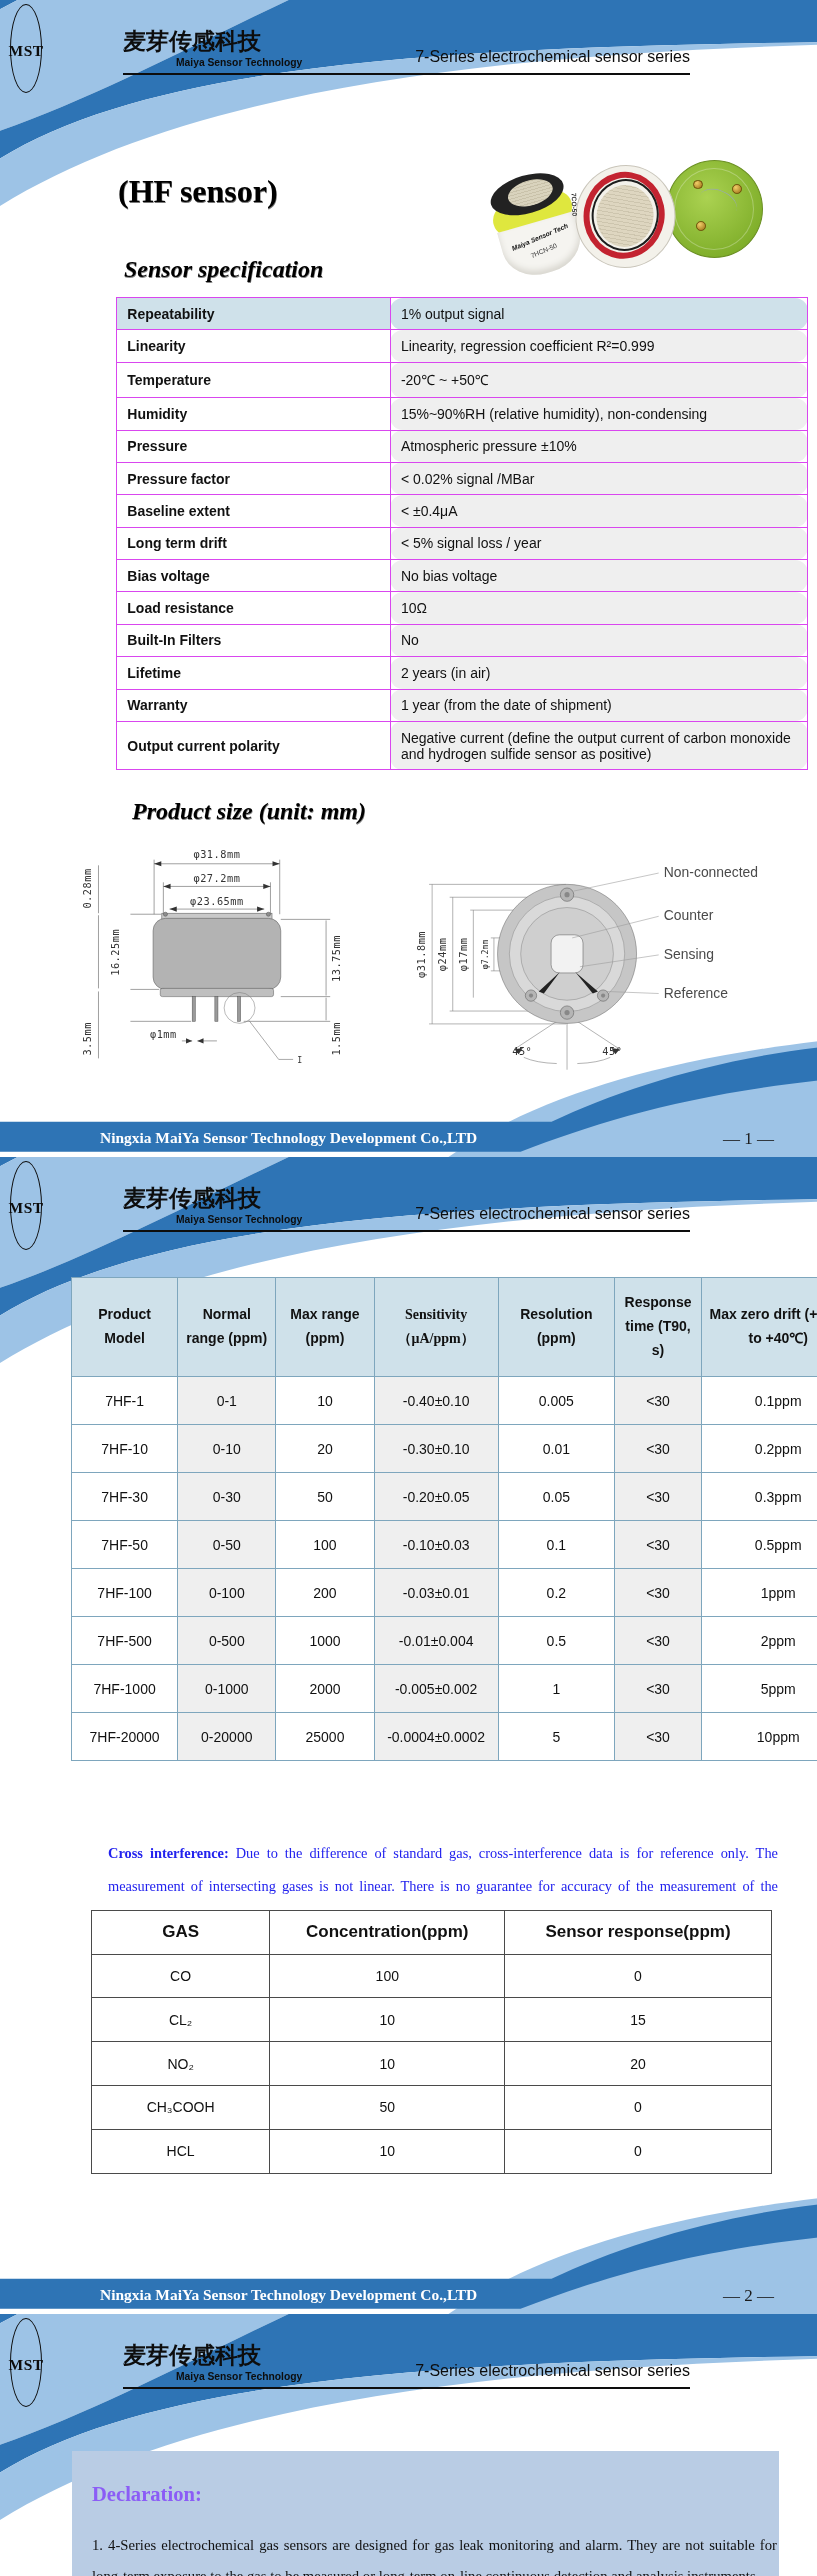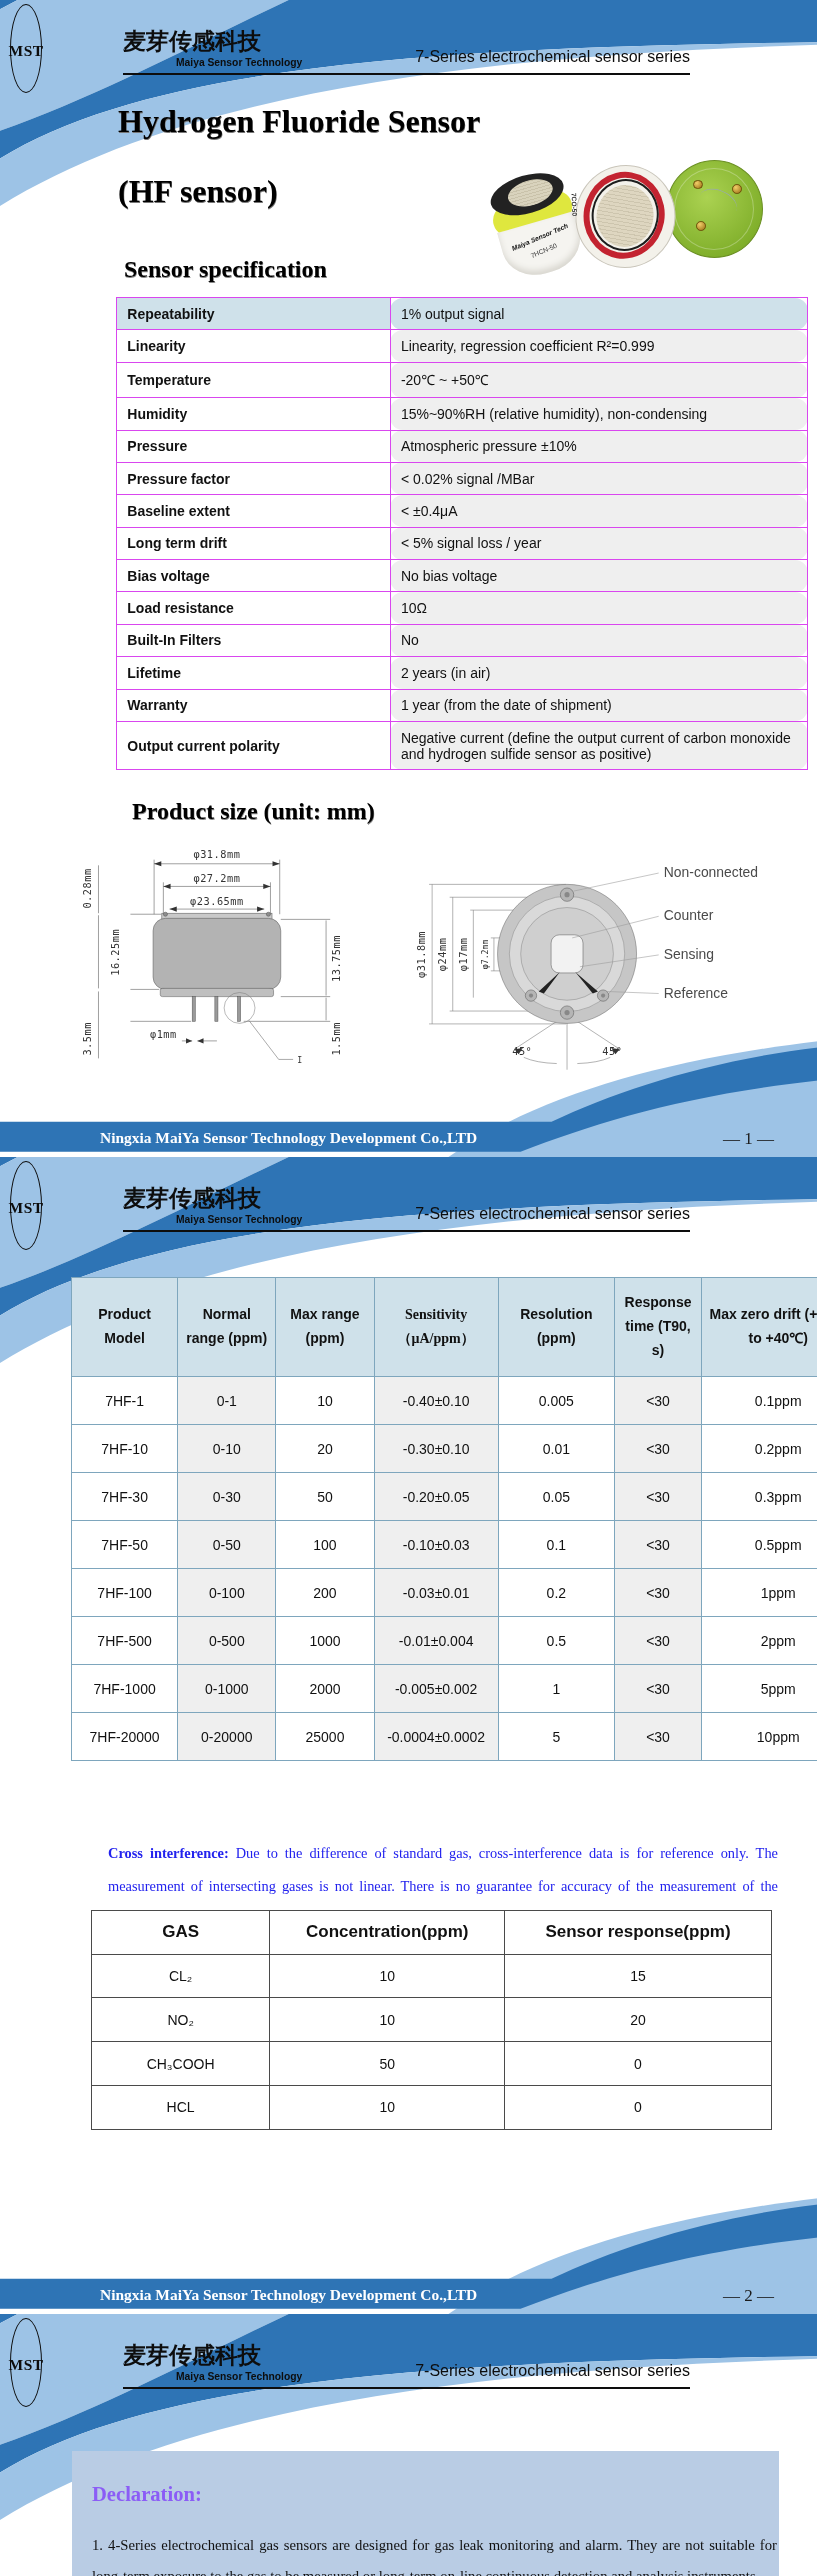--- a/index.html
+++ b/index.html
@@ -22,21 +22,21 @@
   .brand-en{position:absolute;left:128px;top:57px;font-size:10.3px;font-weight:bold;color:#0d0d0d;padding-left:48px;}
   .header-rule{position:absolute;left:123px;top:73px;width:567px;height:1.5px;background:#0d0d0d;}
   .series{position:absolute;left:361px;top:48px;width:329px;text-align:right;font-size:16px;color:#0d0d0d;}
   
   .footer-svg{position:absolute;left:0;bottom:0;width:818px;height:124px;}
   .f-company{font-family:"Liberation Serif",serif;font-weight:bold;font-size:30px;fill:#ffffff;}
   .f-page{font-family:"Liberation Serif",serif;font-size:33px;fill:#1c1c1c;}
   
   .title-1{position:absolute;left:118px;top:103px;font-family:"Liberation Serif",serif;font-weight:bold;font-size:32px;color:#000;text-shadow:0.5px 0.5px 0 #777;}
   .title-2{position:absolute;left:118px;top:173px;font-family:"Liberation Serif",serif;font-weight:bold;font-size:32px;color:#000;text-shadow:0.5px 0.5px 0 #777;}
-  .sec-heading{position:absolute;font-family:"Liberation Serif",serif;font-weight:bold;font-size:24px;color:#000;text-shadow:0.5px 0.5px 0 #888;}
+  .sec-heading{position:absolute;font-family:"Liberation Serif",serif;font-weight:bold;font-size:24px;color:#000;text-shadow:0.5px 0.5px 0 #888;font-style:italic;}
   #spec-heading{left:124px;top:256px;}
   #size-heading{left:124px;top:798px;margin-left:8px;}
   table{border-collapse:collapse;}
   .spec{position:absolute;left:116px;top:297px;width:648px;table-layout:fixed;}
   .spec td{border:1px solid #d946ef;font-size:14px;padding:7.7px 10.3px;vertical-align:middle;}
   .spec td.c0{width:252px;font-weight:bold;background:#fff;}
   .spec td.c1{width:396px;background:#efefef;border-radius:13px;}
   .spec tr:first-child td{background:#cfe1ea;}
   .drawing{position:absolute;left:62px;top:837px;width:696px;height:242px;}
   .dim{font-family:"DejaVu Sans Mono",monospace;font-size:20px;fill:#333;letter-spacing:1px;}
@@ -99,21 +99,20 @@
     <path d="M0,308 C300,122 880,92 1587,82 L1587,87 C880,108 340,190 0,400 Z" fill="#9dc3e6"></path>
   </svg>
   <div class="logo-ellipse">
       <span>MST</span>
     </div>
   <div class="brand-cn">麦芽传感科技</div>
   <div class="brand-en">Maiya Sensor Technology</div>
   <div class="header-rule"></div>
   <div class="series">7-Series electrochemical sensor series</div>
 
-  <div class="title-1">Hydrogen Fluoride Sensor</div>
   <div class="title-2">(HF sensor)</div>
 
   <div class="photo" id="photo1">
     <div class="p1yellow"></div>
     <div class="p1label">
       <div class="p1brand">Maiya Sensor Tech</div>
       <div class="p1model">7HCN-50</div>
     </div>
     <div class="p1top">
         <div class="p1mesh"></div>
@@ -421,20 +420,25 @@
   <table class="cross">
     <thead>
       <tr>
         <th class="x0">GAS</th>
         <th class="x1">Concentration(ppm)</th>
         <th class="x2">Sensor response(ppm)</th>
       </tr>
     </thead>
     <tbody>
         <tr>
+          <td class="c0">CO</td>
+          <td class="c1">100</td>
+          <td class="c2">0</td>
+        </tr>
+        <tr>
           <td class="c0">CL₂</td>
           <td class="c1">10</td>
           <td class="c2">15</td>
         </tr>
         <tr>
           <td class="c0">NO₂</td>
           <td class="c1">10</td>
           <td class="c2">20</td>
         </tr>
         <tr>

